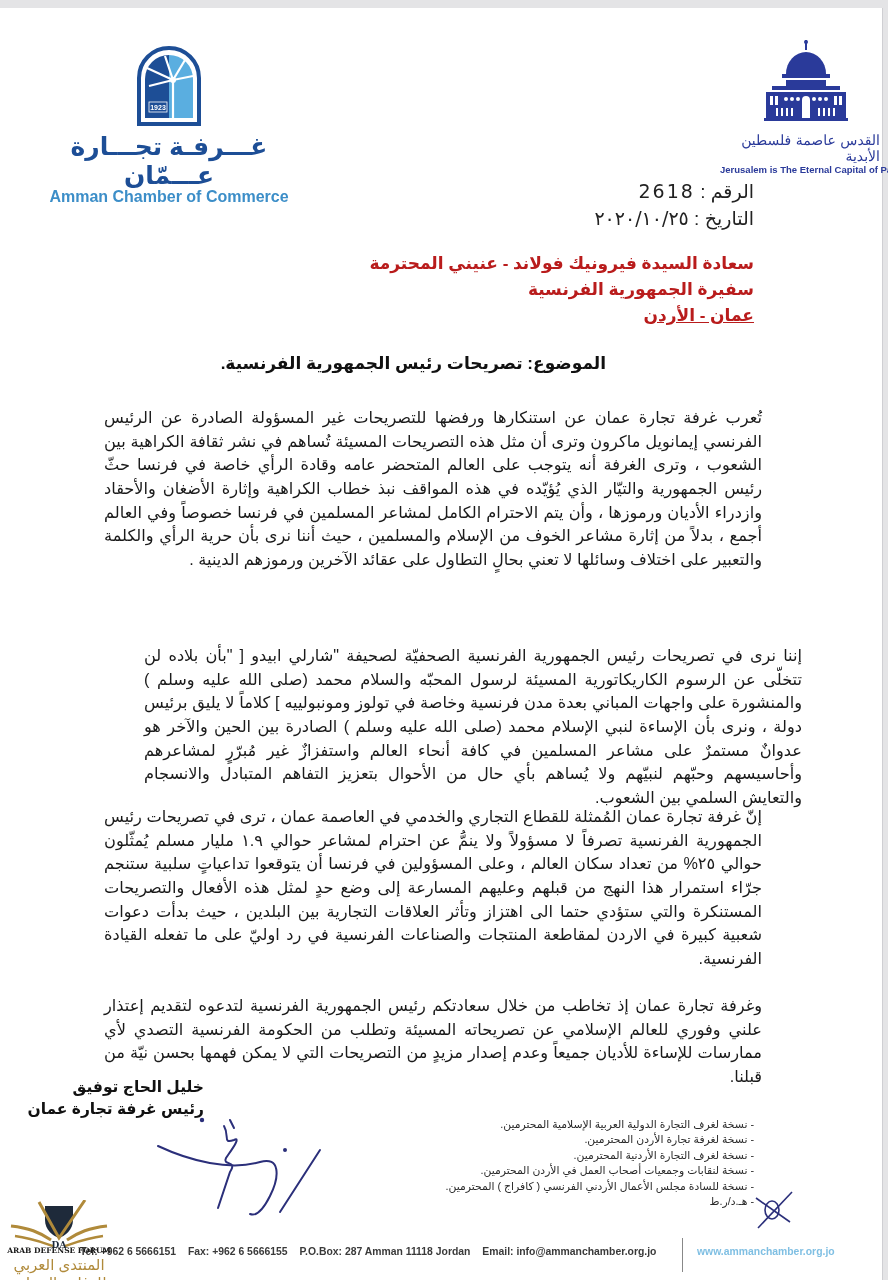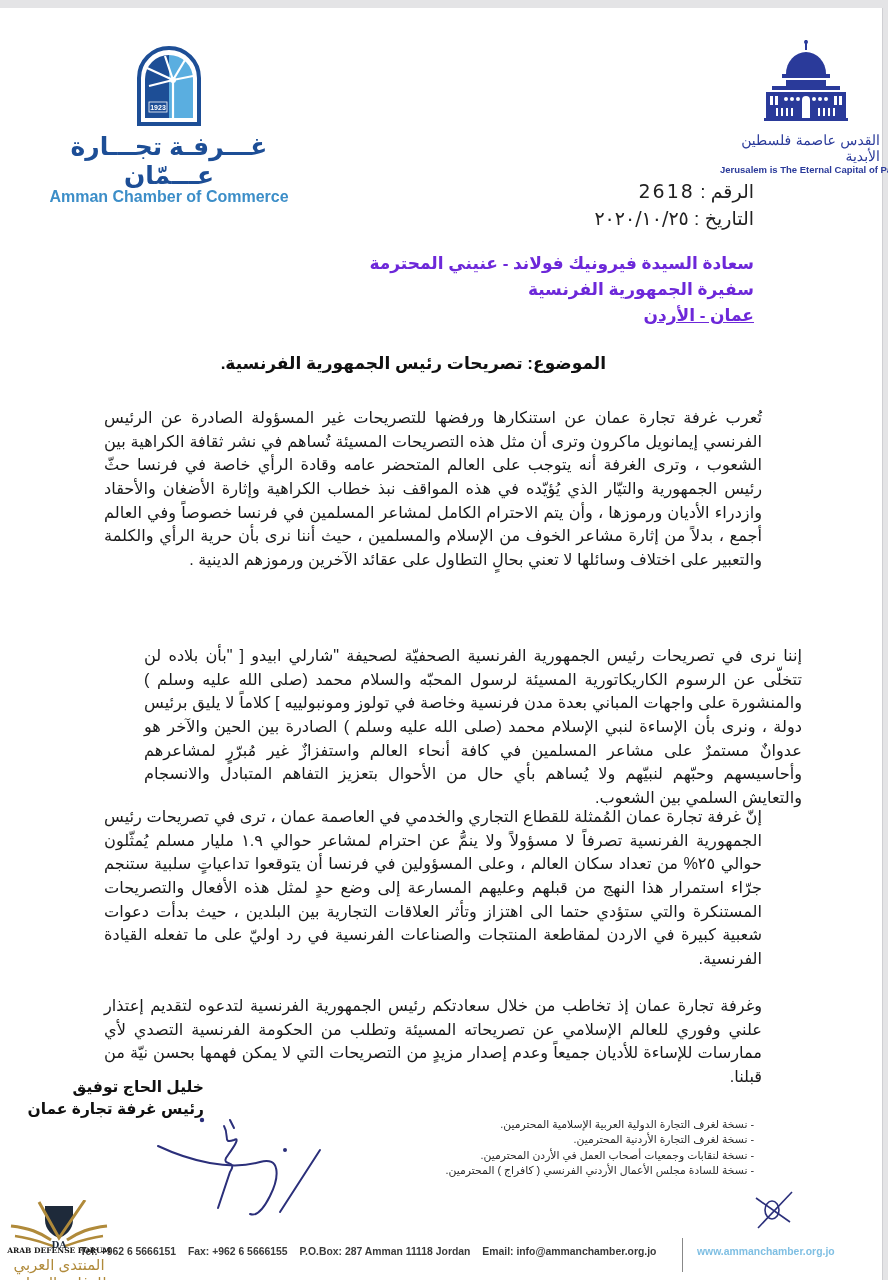--- a/index.html
+++ b/index.html
@@ -26,21 +26,21 @@
   .jer-emblem { display: block; margin: 0 auto 0 42px; width: 100px; height: 92px; }
   .jer-ar { font-size: 14px; color: #2a3a9a; direction: rtl; text-align: right; margin-top: 2px; font-family: "DejaVu Serif", serif; }
   .jer-en { font-size: 9.5px; color: #2a3a9a; font-weight: bold; text-align: right; white-space: nowrap; }
 
   
   .ref { position: absolute; right: 128px; top: 170px; direction: rtl; font-size: 19px; color: #222; line-height: 26px; }
   .ref .row span { display: inline-block; }
   .ref .num { font-family: "DejaVu Sans", sans-serif; letter-spacing: 2px; }
 
   
-  .addressee { position: absolute; right: 128px; top: 243px; direction: rtl; font-size: 17px; font-weight: bold; line-height: 26px; color: #6d28d9; }
+  .addressee { position: absolute; right: 128px; top: 243px; direction: rtl; font-size: 17px; font-weight: bold; line-height: 26px; color: #b91c1c; }
   .addressee .u { text-decoration: underline; }
 
   
   .subject { position: absolute; right: 276px; top: 345px; direction: rtl; font-size: 17px; font-weight: bold; color: #111; }
 
   
   .body { position: absolute; left: 104px; width: 658px; direction: rtl; font-size: 16.2px; line-height: 23.6px; text-align: justify; color: #1a1a1a; }
   .p1 { top: 382px; }
   .p2 { top: 620px; margin-left: 40px; }
   .p3 { top: 781px; }
@@ -164,23 +164,25 @@
       <path d="M94 10 C100 20, 92 28, 104 24 C112 20, 100 36, 96 42 C92 50, 108 44, 100 56 L88 92"></path>
       <path d="M100 4 L104 12"></path>
       <path d="M190 34 L150 96"></path>
       <circle cx="72" cy="4" r="1.2" fill="#2b2f7a"></circle>
       <circle cx="155" cy="34" r="1" fill="#2b2f7a"></circle>
     </g>
   </svg>
 
   <div class="cc">
     <div>- نسخة لغرف التجارة الدولية العربية الإسلامية المحترمين.</div>
+    <div>- نسخة لغرفة تجارة الأردن المحترمين.</div>
     <div>- نسخة لغرف التجارة الأردنية المحترمين.</div>
     <div>- نسخة لنقابات وجمعيات أصحاب العمل في الأردن المحترمين.</div>
     <div>- نسخة للسادة مجلس الأعمال الأردني الفرنسي ( كافراج ) المحترمين.</div>
+    <div>- هـ.د/ر.ط</div>
   </div>
   <svg class="cc-mark" viewBox="0 0 44 44">
     <g fill="none" stroke="#2b2f7a" stroke-width="1.6">
       <path d="M4 10 L38 34"></path>
       <path d="M40 4 L6 40"></path>
       <ellipse cx="20" cy="22" rx="7" ry="9"></ellipse>
     </g>
   </svg>
 
   <div class="footer">

